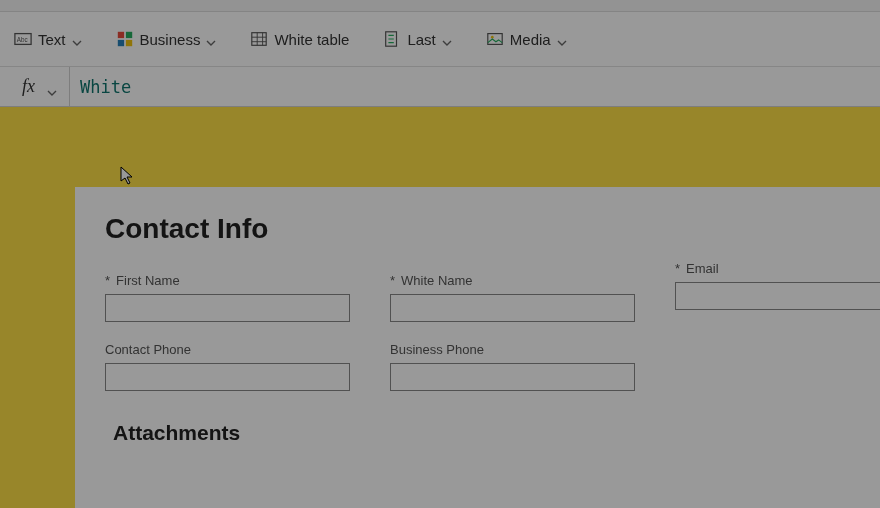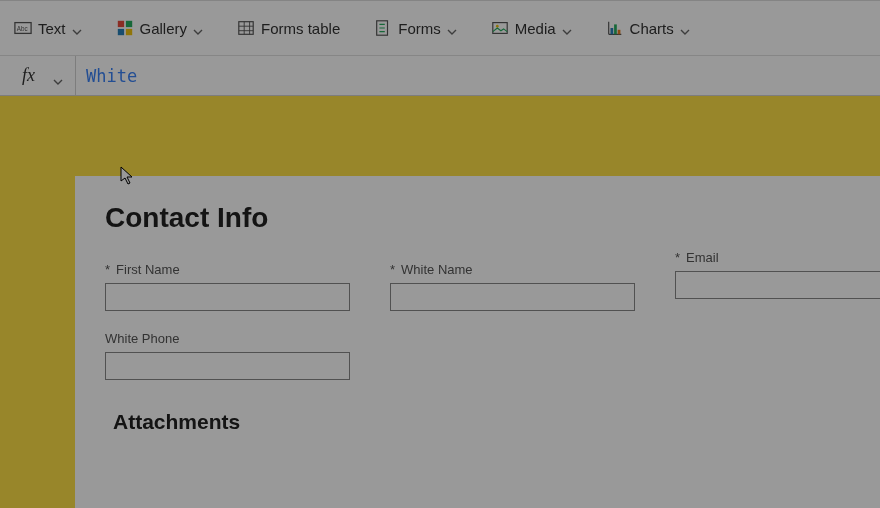--- a/index.html
+++ b/index.html
@@ -13,20 +13,21 @@
     }
     .toolbar {
       display: flex;
       align-items: center;
       height: 56px;
       background: #ffffff;
       border-top: 1px solid #ddd;
       border-bottom: 1px solid #e0e0e0;
       padding: 0 6px;
       gap: 18px;
+      margin-top: 11px;
     }
     .tb-item {
       display: flex;
       align-items: center;
       gap: 6px;
       padding: 6px 8px;
       color: #333;
       font-size: 15px;
       cursor: pointer;
     }
@@ -44,35 +45,35 @@
     .formula-bar {
       display: flex;
       align-items: center;
       height: 40px;
       background: #ffffff;
       border-bottom: 1px solid #d0d0d0;
     }
     .fx-cell {
       display: flex;
       align-items: center;
-      gap: 18px;
+      gap: 12px;
       padding: 0 12px 0 22px;
       height: 100%;
       border-right: 1px solid #d0d0d0;
       font-style: italic;
       font-family: "Times New Roman", serif;
       font-size: 18px;
       color: #333;
     }
     .formula-input {
       flex: 1;
       padding: 0 10px;
       font-family: Consolas, monospace;
       font-size: 17px;
-      color: #3b82f6;
+      color: #0f766e;
       border: none;
       outline: none;
       height: 100%;
     }
     .canvas-bg {
       background: #fde047;
       width: 100%;
       height: calc(508px - 56px - 40px);
       position: relative;
       text-decoration: underline;
@@ -159,46 +160,46 @@
 
   <div class="tb-item">
     <span class="tb-icon">
       <svg viewBox="0 0 20 20" width="18" height="18">
           <rect x="2" y="2" width="7" height="7" fill="#e74c3c"></rect>
           <rect x="11" y="2" width="7" height="7" fill="#27ae60"></rect>
           <rect x="2" y="11" width="7" height="7" fill="#2980b9"></rect>
           <rect x="11" y="11" width="7" height="7" fill="#f1c40f"></rect>
         </svg>
     </span>
-    <span>Gallery</span>
+    <span>Business</span>
     <span class="chevron">
       <svg viewBox="0 0 10 10" width="10" height="10">
           <path d="M1 3 L5 7 L9 3" fill="none" stroke="#666" stroke-width="1.4"></path>
         </svg>
     </span>
   </div>
 
   <div class="tb-item">
     <span class="tb-icon">
       <svg viewBox="0 0 20 20" width="18" height="18">
           <rect x="2" y="3" width="16" height="14" fill="none" stroke="#555" stroke-width="1.3"></rect>
           <path d="M2 8h16M2 13h16M8 3v14M14 3v14" stroke="#555" stroke-width="1"></path>
         </svg>
     </span>
-    <span>Forms table</span>
+    <span>White table</span>
   </div>
 
   <div class="tb-item">
     <span class="tb-icon">
       <svg viewBox="0 0 20 20" width="18" height="18">
           <rect x="3" y="2" width="12" height="16" fill="none" stroke="#555" stroke-width="1.3"></rect>
           <path d="M6 6h6M6 10h6M6 14h6" stroke="#27ae60" stroke-width="1.3"></path>
         </svg>
     </span>
-    <span>Forms</span>
+    <span>Last</span>
     <span class="chevron">
       <svg viewBox="0 0 10 10" width="10" height="10">
           <path d="M1 3 L5 7 L9 3" fill="none" stroke="#666" stroke-width="1.4"></path>
         </svg>
     </span>
   </div>
 
   <div class="tb-item">
     <span class="tb-icon">
       <svg viewBox="0 0 20 20" width="18" height="18">
@@ -208,36 +209,20 @@
         </svg>
     </span>
     <span>Media</span>
     <span class="chevron">
       <svg viewBox="0 0 10 10" width="10" height="10">
           <path d="M1 3 L5 7 L9 3" fill="none" stroke="#666" stroke-width="1.4"></path>
         </svg>
     </span>
   </div>
 
-  <div class="tb-item">
-    <span class="tb-icon">
-      <svg viewBox="0 0 20 20" width="18" height="18">
-          <path d="M3 17V3M3 17h14" stroke="#555" stroke-width="1.3"></path>
-          <rect x="5" y="10" width="3" height="7" fill="#2980b9"></rect>
-          <rect x="9" y="6" width="3" height="11" fill="#27ae60"></rect>
-          <rect x="13" y="12" width="3" height="5" fill="#e67e22"></rect>
-        </svg>
-    </span>
-    <span>Charts</span>
-    <span class="chevron">
-      <svg viewBox="0 0 10 10" width="10" height="10">
-          <path d="M1 3 L5 7 L9 3" fill="none" stroke="#666" stroke-width="1.4"></path>
-        </svg>
-    </span>
-  </div>
 </div>
 
 <div class="formula-bar">
   <div class="fx-cell">
     <span>fx</span>
     <span class="chevron">
       <svg viewBox="0 0 10 10" width="10" height="10">
           <path d="M1 3 L5 7 L9 3" fill="none" stroke="#666" stroke-width="1.4"></path>
         </svg>
     </span>
@@ -269,21 +254,27 @@
           <span class="req">*</span>
           <span>Email</span>
         </div>
         <input type="text" style="">
       </div>
     </div>
 
     <div class="form-row">
       <div class="field">
         <div class="field-label-row">
-          <span>White Phone</span>
+          <span>Contact Phone</span>
+        </div>
+        <input type="text" style="">
+      </div>
+      <div class="field">
+        <div class="field-label-row">
+          <span>Business Phone</span>
         </div>
         <input type="text" style="">
       </div>
     </div>
 
     <div class="attach-title">Attachments</div>
   </div>
 </div>
 
 <div class="cursor">

